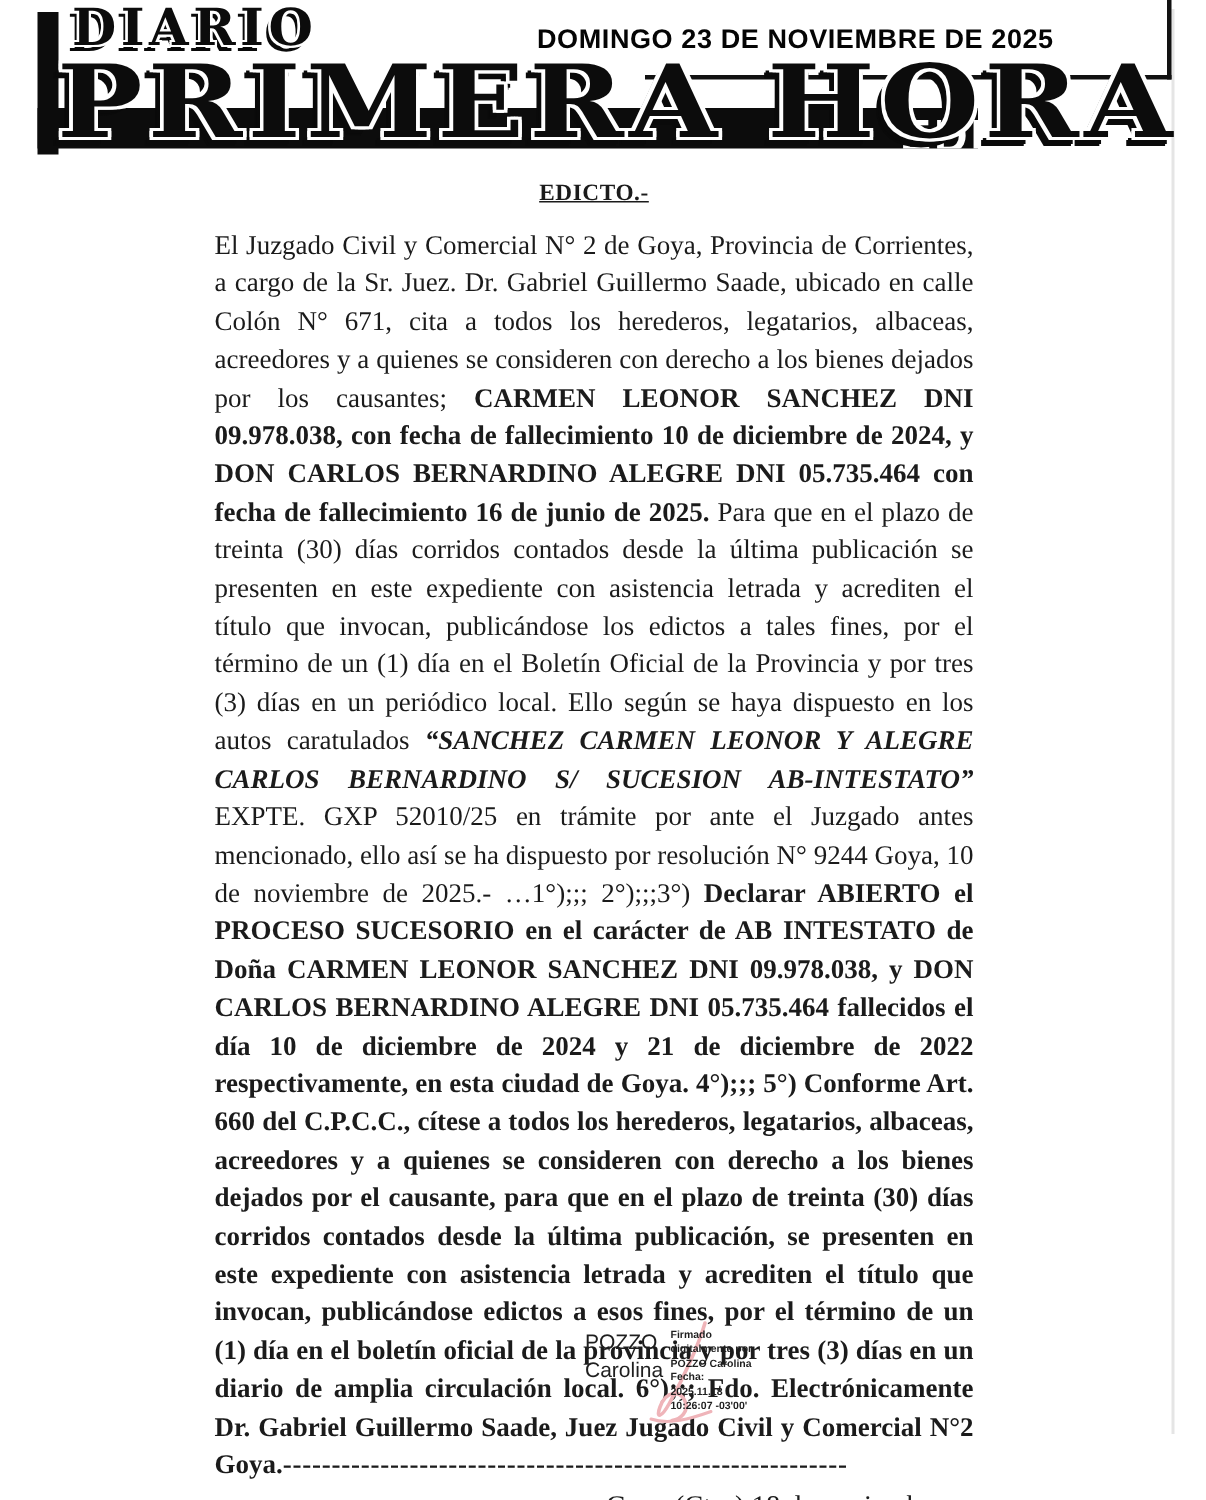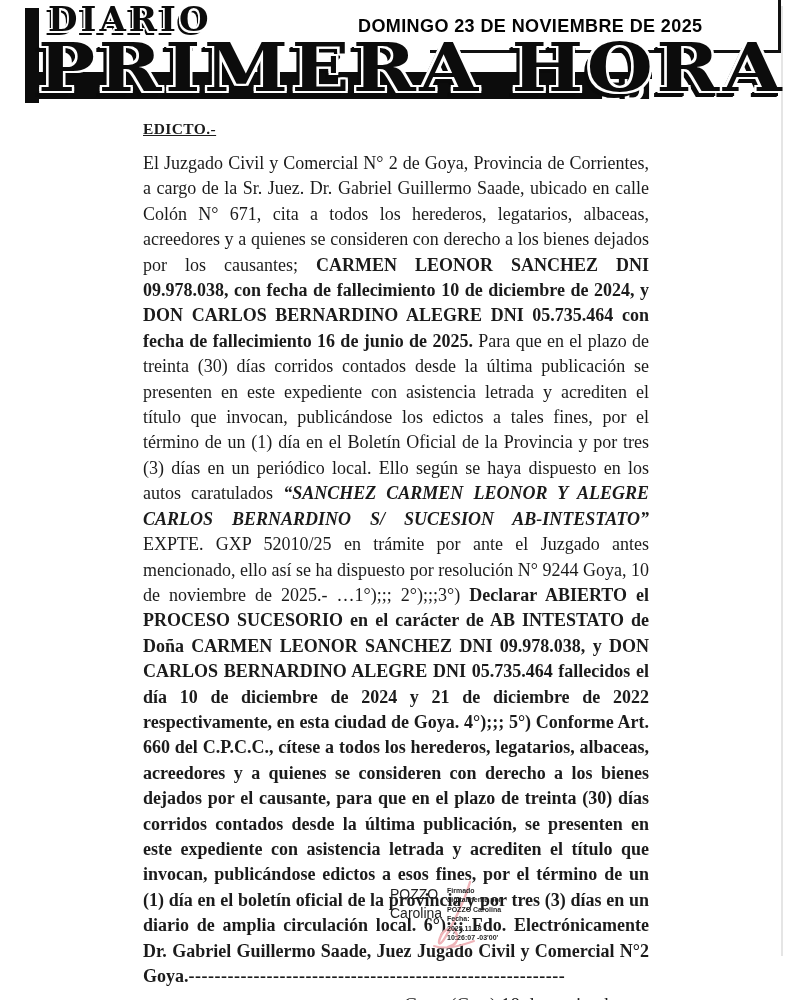--- a/index.html
+++ b/index.html
@@ -25,21 +25,21 @@
     text-shadow:
       1.5px 0 0 #fff,-1.5px 0 0 #fff,0 1.5px 0 #fff,0 -1.5px 0 #fff,
       1.5px 1.5px 0 #fff,-1.5px -1.5px 0 #fff,1.5px -1.5px 0 #fff,-1.5px 1.5px 0 #fff,
       -3px 4px 0 #0a0a0a; text-align: center;}
   .primera{position:absolute;left:38px;top:34px;font-size:66px;letter-spacing:3px;
            transform:scale(1.15,1.02);transform-origin:left top;}
   .edge-line{position:absolute;left:781px;top:6px;width:2px;height:950px;background:rgba(0,0,0,0.10);}
 
   
   #doc{position:absolute;left:143px;top:120px;width:506px;}
-  .title{ font-size:15.5px;font-weight:bold;letter-spacing:0.4px;
+  .title{ text-align:center;font-size:15.5px;font-weight:bold;letter-spacing:0.4px;
           text-decoration:underline;margin-bottom:13px;}
   .para{ text-align:justify;font-size:18px;line-height:25.4px;}
   .seg-b{font-weight:bold;}
   .seg-bi{font-weight:bold;font-style:italic;}
   .seg-dash{font-weight:bold;word-break:break-all;letter-spacing:0.5px;}
   .dateline{margin-top:5px;margin-left:261px;font-size:19px;}
 
   
   #sig{position:absolute;left:390px;top:882px;width:130px;height:70px;}
   .sig-flourish{position:absolute;left:40px;top:-2px;width:60px;height:72px;}

